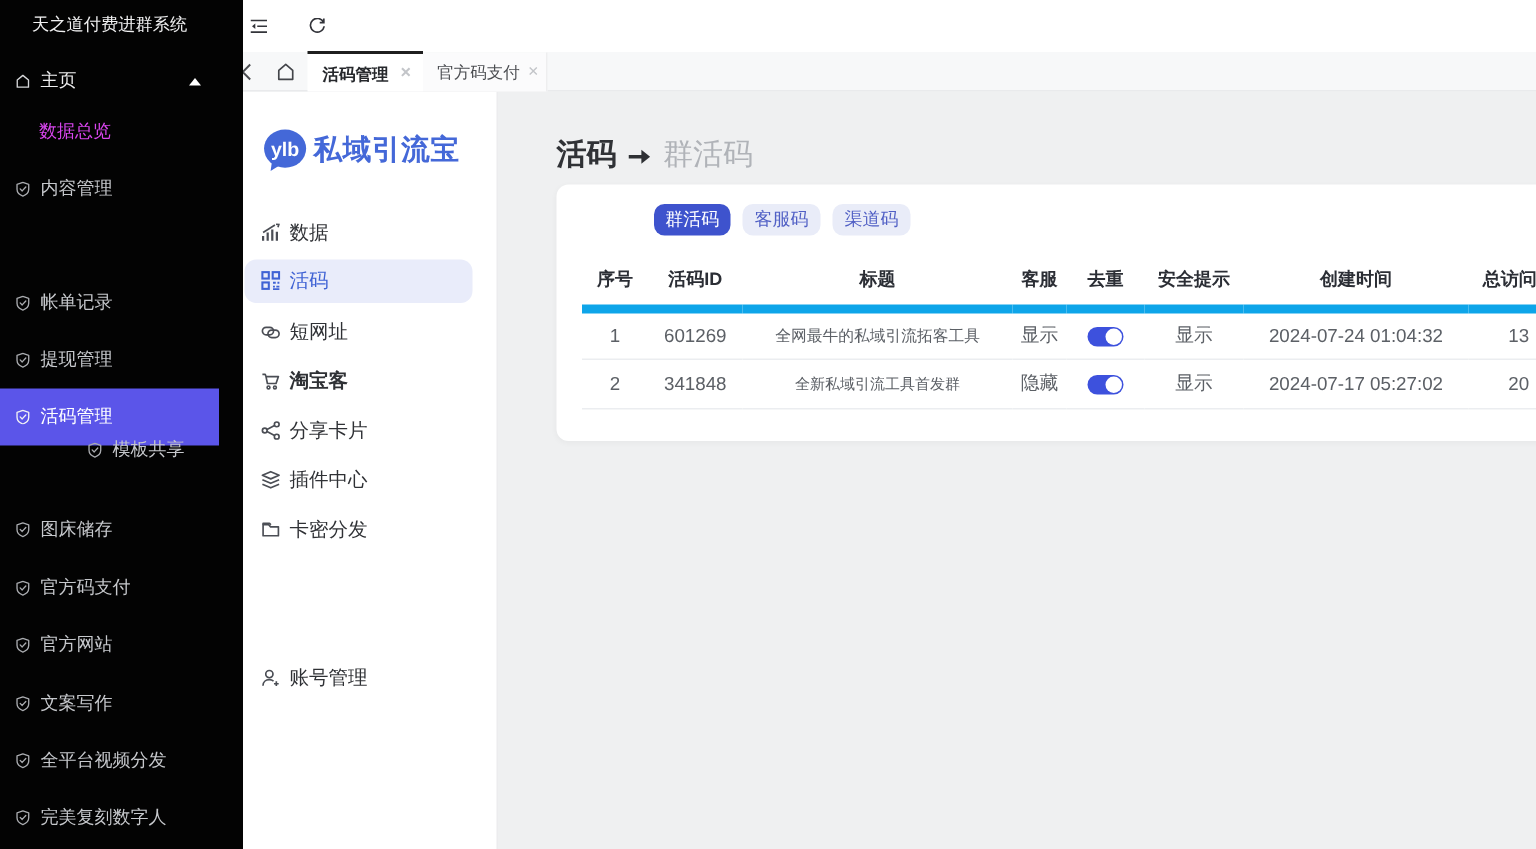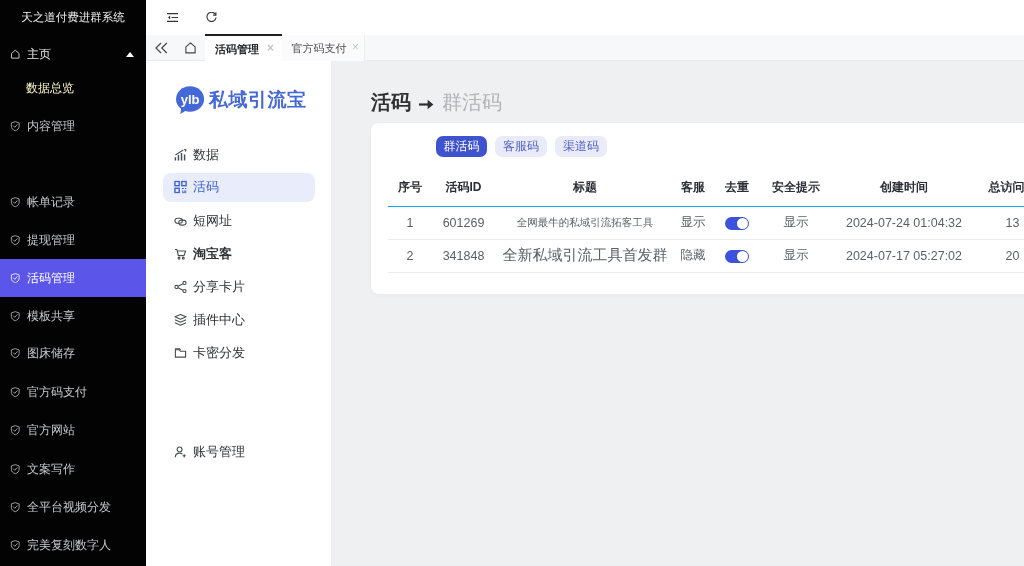--- a/index.html
+++ b/index.html
@@ -1,25 +1,25 @@
 <!DOCTYPE html>
 <html lang="zh"><head>
 <meta charset="utf-8">
 <style>
 * { margin:0; padding:0; box-sizing:border-box; }
 html,body { width:1024px; height:566px; overflow:hidden; background:#eff0f1; font-family:"Liberation Sans",sans-serif; }
 
 
-.lsb { position:absolute; left:0; top:0; width:146px; height:566px; background:#030303; z-index:30; }
+.lsb { position:absolute; left:0; top:0; width:162px; height:566px; background:#030303; z-index:30; }
 .lsb-title { position:absolute; top:11px; left:0; width:146px; text-align:center; color:#f0f0f1; font-size:11.5px; line-height:13px; }
 .mi { position:absolute; left:0; width:146px; height:38px; color:#c6c8cc; font-size:12px; }
 .mi .txt { position:absolute; left:27px; top:50%; transform:translateY(-50%); }
 .mi .ico { position:absolute; left:10px; top:50%; transform:translateY(-50%); width:10.5px; height:10.5px; }
 .mi.active { background:#5b55e9; color:#fff; }
-.sub .txt { left:26px; color:#fef9c3; }
+.sub .txt { left:26px; color:#d946ef; }
 .tri { position:absolute; right:12px; top:50%; margin-top:-2px; width:0; height:0; border-left:4.5px solid transparent; border-right:4.5px solid transparent; border-bottom:5px solid #fff; }
 
 
 .topbar { position:absolute; left:146px; top:0; width:878px; height:35px; background:#fff; z-index:10; }
 .tabbar { position:absolute; left:146px; top:35px; width:878px; height:26px; background:#f7f8f9; border-bottom:1px solid #e9eaec; z-index:10; }
 .tab-act { position:absolute; left:59px; top:-1px; width:77px; height:27px; background:#fff; border-top:2px solid #1f1f1f; color:#26282c; font-size:11px; font-weight:bold; }
 .tab-act span.t { position:absolute; left:10px; top:6px; }
 .tab2 { position:absolute; left:136px; top:0; width:83px; height:26px; background:#fbfbfc; border-right:1px solid #eeeeef; color:#4c4e52; font-size:11px; }
 .tab2 span.t { position:absolute; left:9.5px; top:6px; }
 .xmark { position:absolute; top:5px; font-size:12px; color:#c3c5c9; }
@@ -38,21 +38,21 @@
 .bc { position:absolute; left:39px; top:28px; font-size:20px; color:#303236; font-weight:bold; }
 .bc .grey { color:#b0b3b8; font-weight:500; }
 
 .card { position:absolute; left:39px; top:62px; width:700px; height:171px; background:#fff; border-radius:8px; box-shadow:0 1px 4px rgba(0,0,0,0.04); }
 .btnrow { position:absolute; left:17px; top:13px; height:21px;padding-left:48px; }
 .btn { display:inline-block; height:21px; line-height:21px; border-radius:7px; font-size:12px; text-align:center; margin-right:8px; vertical-align:top; }
 .btn.blue { background:#3e53cd; color:#fff; width:51px; }
 .btn.lite { background:#e9ecf8; color:#5160c5; width:52px; }
 
 table.tb { position:absolute; left:17px; top:46px; border-collapse:collapse; table-layout:fixed; font-size:12.5px; }
-table.tb th { font-weight:bold; font-size:12px; color:#2b2e35; height:37px; border-bottom:1px solid #0ea5e9; text-align:center; vertical-align:middle; }
+table.tb th { font-weight:bold; font-size:12px; color:#2b2e35; height:37px; border-bottom:6px solid #0ea5e9; text-align:center; vertical-align:middle; }
 table.tb td { color:#5c6066; height:33px; border-bottom:1px solid #ebedf0; text-align:center; vertical-align:middle; }
 .toggle { display:inline-block; position:relative; width:24px; height:13px; border-radius:7px; background:#3d51dd; vertical-align:middle; }
 .toggle i { position:absolute; right:1px; top:1px; width:11px; height:11px; border-radius:50%; background:#fff; }
 
 svg { display:block; }
 </style>
 </head>
 <body>
 
 <div class="lsb">
@@ -88,21 +88,21 @@
       </svg>
       <span class="txt">提现管理</span>
     </div>
   <div class="mi active" style="top:258.5px;">
       <svg class="ico" viewBox="0 0 14 14">
         <path d="M7 1.2 12.2 2.9v4.4c0 3.2-2.3 5-5.2 6-2.9-1-5.2-2.8-5.2-6V2.9Z" fill="none" stroke="#f2f2f4" stroke-width="1.2" stroke-linejoin="round"></path>
         <path d="M4.6 6.9 6.4 8.7 9.6 5.2" fill="none" stroke="#f2f2f4" stroke-width="1.2" stroke-linecap="round" stroke-linejoin="round"></path>
       </svg>
       <span class="txt">活码管理</span>
     </div>
-  <div class="mi" style="top:297px;">
+  <div class="mi" style="top:281px;margin-left:48px;">
       <svg class="ico" viewBox="0 0 14 14">
         <path d="M7 1.2 12.2 2.9v4.4c0 3.2-2.3 5-5.2 6-2.9-1-5.2-2.8-5.2-6V2.9Z" fill="none" stroke="#a9abaf" stroke-width="1.2" stroke-linejoin="round"></path>
         <path d="M4.6 6.9 6.4 8.7 9.6 5.2" fill="none" stroke="#a9abaf" stroke-width="1.2" stroke-linecap="round" stroke-linejoin="round"></path>
       </svg>
       <span class="txt">模板共享</span>
     </div>
   <div class="mi" style="top:334px;">
       <svg class="ico" viewBox="0 0 14 14">
         <path d="M7 1.2 12.2 2.9v4.4c0 3.2-2.3 5-5.2 6-2.9-1-5.2-2.8-5.2-6V2.9Z" fill="none" stroke="#a9abaf" stroke-width="1.2" stroke-linejoin="round"></path>
         <path d="M4.6 6.9 6.4 8.7 9.6 5.2" fill="none" stroke="#a9abaf" stroke-width="1.2" stroke-linecap="round" stroke-linejoin="round"></path>
@@ -285,21 +285,21 @@
             <td style="font-size:10.5px;">全网最牛的私域引流拓客工具</td>
             <td>显示</td>
         <td><span class="toggle"><i></i></span></td>
             <td>显示</td>
             <td>2024-07-24 01:04:32</td>
             <td>13</td>
       </tr>
       <tr>
         <td>2</td>
             <td>341848</td>
-            <td style="font-size:15px;font-family:Liberation Mono, monospace;">全新私域引流工具首发群</td>
+            <td style="font-size:10px;font-family:Liberation Mono, monospace;">全新私域引流工具首发群</td>
             <td>隐藏</td>
         <td><span class="toggle"><i></i></span></td>
             <td>显示</td>
             <td>2024-07-17 05:27:02</td>
             <td>20</td>
       </tr>
     </tbody>
       </table>
   </div>
 </div>

